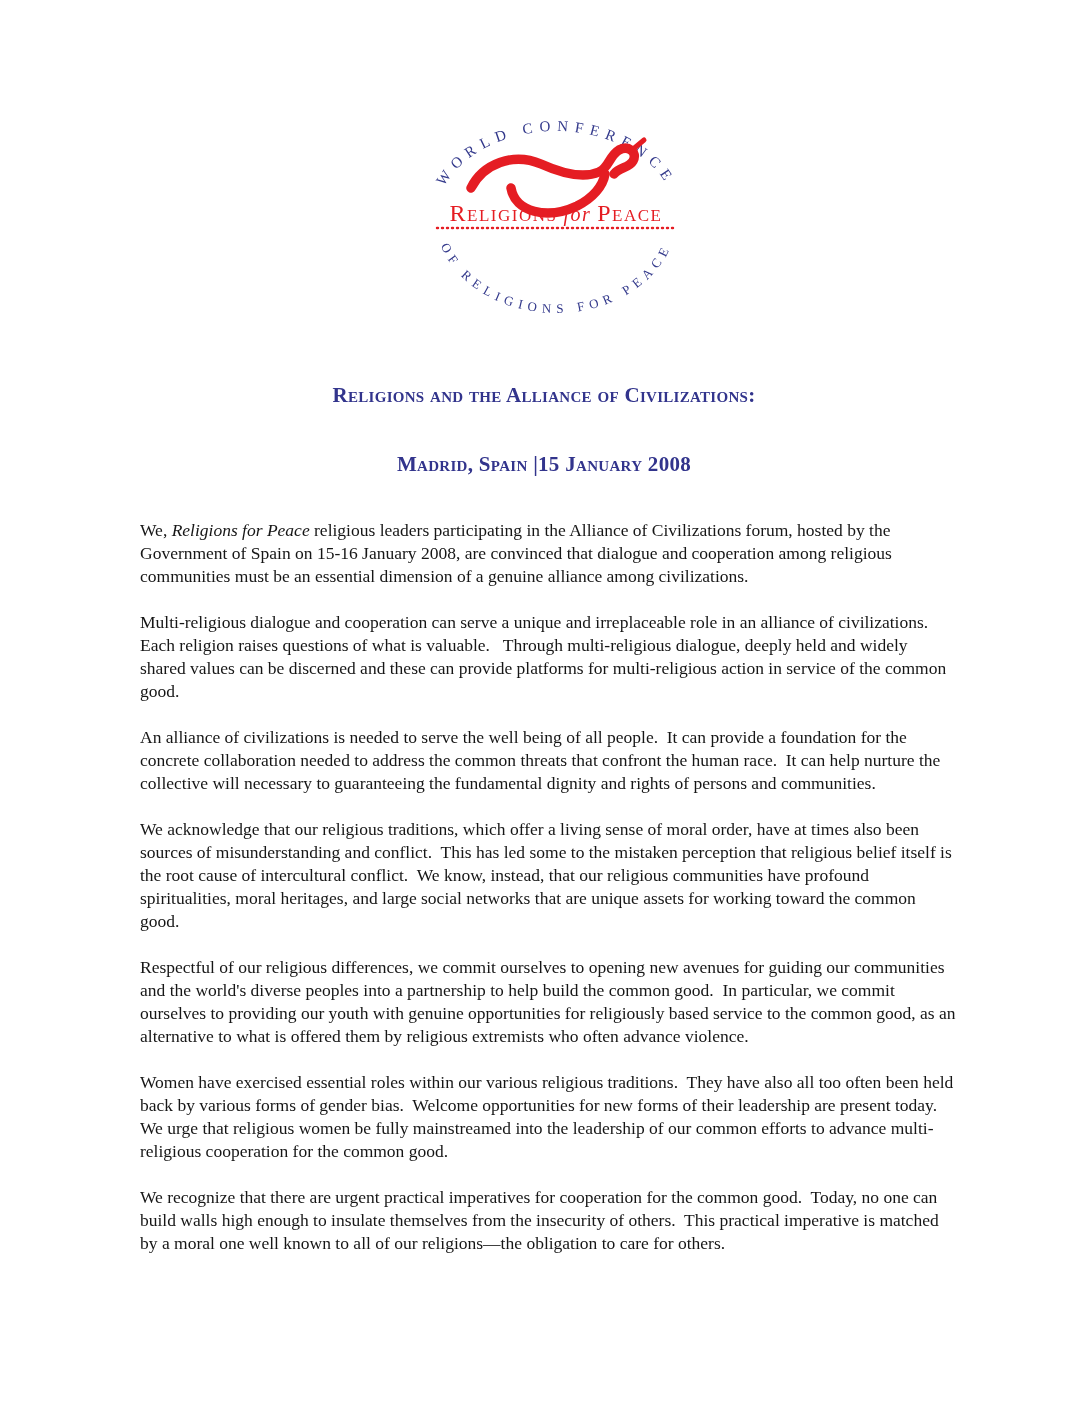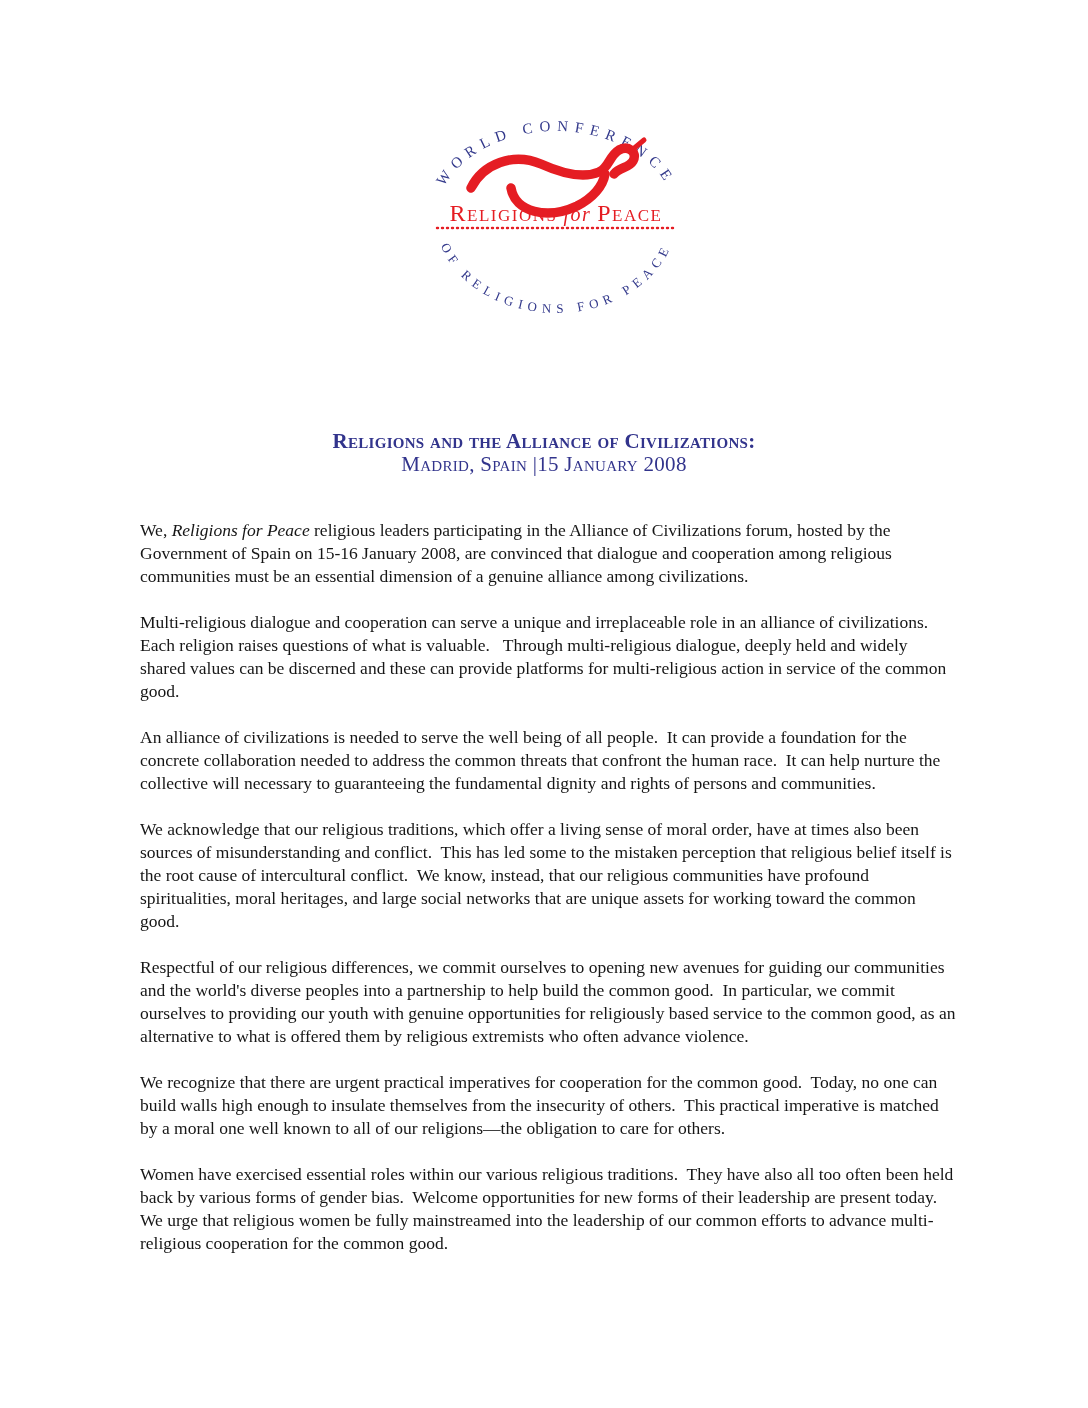--- a/index.html
+++ b/index.html
@@ -46,30 +46,29 @@
     top: 382px;
     left: 0;
     width: 1088px;
     text-align: center;
     color: #32348c;
     font-weight: bold;
     font-variant: small-caps;
     font-size: 21px;
     line-height: 27px;
     letter-spacing: 0.3px;
-    margin-top: 46px;
   }
   .dateline {
     position: absolute;
     top: 451px;
     left: 0;
     width: 1088px;
     text-align: center;
     color: #32348c;
-    font-weight: normal;
+    font-weight: bold;
     font-variant: small-caps;
     font-size: 21px;
     line-height: 27px;
     letter-spacing: 0.3px;
   }
 
   
   .body-text {
     position: absolute;
     top: 519px;
@@ -122,17 +121,17 @@
   </div>
 
   <div class="dateline">Madrid, Spain |15 January 2008</div>
 
   <div class="body-text">
     <p><span>We, </span><em>Religions for Peace</em><span> religious leaders participating in the Alliance of Civilizations forum, hosted by the Government of Spain on 15-16 January 2008, are convinced that dialogue and cooperation among religious communities must be an essential dimension of a genuine alliance among civilizations.</span></p>
     <p>Multi-religious dialogue and cooperation can serve a unique and irreplaceable role in an alliance of civilizations.  Each religion raises questions of what is valuable.   Through multi-religious dialogue, deeply held and widely shared values can be discerned and these can provide platforms for multi-religious action in service of the common good.</p>
     <p>An alliance of civilizations is needed to serve the well being of all people.  It can provide a foundation for the concrete collaboration needed to address the common threats that confront the human race.  It can help nurture the collective will necessary to guaranteeing the fundamental dignity and rights of persons and communities.</p>
     <p>We acknowledge that our religious traditions, which offer a living sense of moral order, have at times also been sources of misunderstanding and conflict.  This has led some to the mistaken perception that religious belief itself is the root cause of intercultural conflict.  We know, instead, that our religious communities have profound spiritualities, moral heritages, and large social networks that are unique assets for working toward the common good.</p>
     <p>Respectful of our religious differences, we commit ourselves to opening new avenues for guiding our communities and the world's diverse peoples into a partnership to help build the common good.  In particular, we commit ourselves to providing our youth with genuine opportunities for religiously based service to the common good, as an alternative to what is offered them by religious extremists who often advance violence.</p>
+    <p>Women have exercised essential roles within our various religious traditions.  They have also all too often been held back by various forms of gender bias.  Welcome opportunities for new forms of their leadership are present today.  We urge that religious women be fully mainstreamed into the leadership of our common efforts to advance multi-religious cooperation for the common good.</p>
     <p>We recognize that there are urgent practical imperatives for cooperation for the common good.  Today, no one can build walls high enough to insulate themselves from the insecurity of others.  This practical imperative is matched by a moral one well known to all of our religions—the obligation to care for others.</p>
-    <p>Women have exercised essential roles within our various religious traditions.  They have also all too often been held back by various forms of gender bias.  Welcome opportunities for new forms of their leadership are present today.  We urge that religious women be fully mainstreamed into the leadership of our common efforts to advance multi-religious cooperation for the common good.</p>
   </div>
 
 </div>
 
 </body></html>

